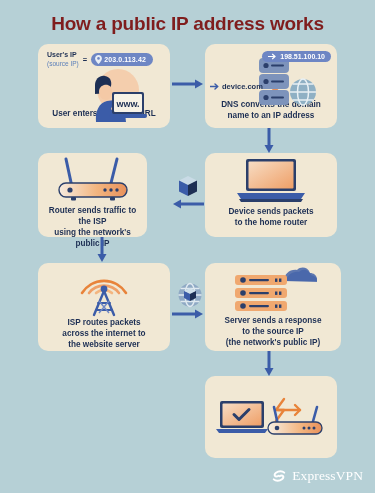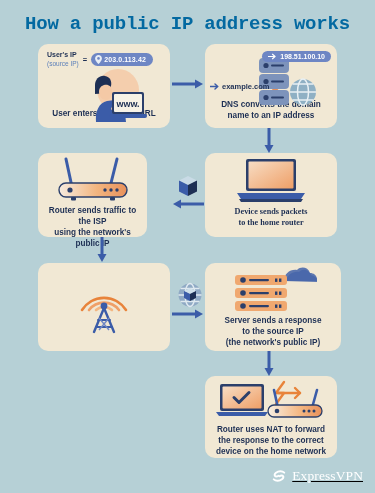--- a/index.html
+++ b/index.html
@@ -15,23 +15,22 @@
     position: relative;
   }
   .page-title {
     position: absolute;
     top: 13px;
     left: 0;
     width: 375px;
     text-align: center;
     font-size: 19px;
     font-weight: bold;
-    color: #0369a1;
+    color: #7f1d1d;
     letter-spacing: -0.2px;
-    font-family: Liberation Mono, monospace;
   }
   .card {
     position: absolute;
     background: #f1e8d4;
     border-radius: 10px;
     box-sizing: border-box;
     display: flex;
     flex-direction: column;
     align-items: center;
     justify-content: flex-start;
@@ -58,21 +57,21 @@
   #card-2 { left: 205px; top: 44px;  width: 132px; height: 84px; }
   #card-3 { left: 38px;  top: 153px; width: 109px; height: 84px; }
   #card-4 { left: 205px; top: 153px; width: 132px; height: 84px; }
   #card-5 { left: 38px;  top: 263px; width: 132px; height: 88px; }
   #card-6 { left: 205px; top: 263px; width: 136px; height: 88px; }
   #card-7 { left: 205px; top: 376px; width: 132px; height: 82px; }
 
   #card-1 .card-caption { padding-bottom: 9px; }
   #card-2 .card-caption { padding-bottom: 7px; }
   #card-3 .card-caption { padding-bottom: 7px; }
-  #card-4 .card-caption { padding-bottom: 9px; font-family: Liberation Serif, serif; }
+  #card-4 .card-caption { padding-bottom: 9px; }
   #card-5 .card-caption { padding-bottom: 7px; }
   #card-6 .card-caption { padding-bottom: 7px; }
   #card-7 .card-caption { padding-bottom: 7px; }
 
   
   .arrow { position: absolute; }
   .arrow svg { display: block; }
 
   #arrow-1 { left: 172px; top: 78px; }
   #arrow-2 { left: 263px; top: 128px; }
@@ -85,21 +84,20 @@
   .globe-relay { position: absolute; left: 177px; top: 282px; }
 
   
   .footer-logo {
     position: absolute;
     right: 12px;
     bottom: 8px;
     display: flex;
     align-items: center;
     gap: 4px;
-    text-decoration: underline;
   }
   .footer-logo-text {
     font-family: "Liberation Serif", serif;
     font-size: 13.5px;
     color: #ffffff;
     letter-spacing: 0.1px;
   }
 
   
   .ip-row {
@@ -227,21 +225,21 @@
           <path d="M0 5h10M7 1.5L11 5l-4 3.5" stroke="#ffffff" stroke-width="1.8" fill="none" stroke-linecap="round" stroke-linejoin="round"></path>
         </svg>
         <span class="dns-badge-text">198.51.100.10</span>
       </div>
     </div>
 
     <div class="dns-in">
       <svg width="10" height="7" viewBox="0 0 14 10">
         <path d="M0 5h10M7 1.5L11 5l-4 3.5" stroke="#3b5ca8" stroke-width="2" fill="none" stroke-linecap="round" stroke-linejoin="round"></path>
       </svg>
-      <span class="dns-domain">example.com</span>
+      <span class="dns-domain">device.com</span>
     </div>
 
     <svg width="96" height="62" viewBox="0 0 96 62" style="position:absolute;left:28px;top:6px;">
 
       <path d="M42 36l-8 10 14-3z" fill="#e8905a"></path>
 
       <rect x="26" y="8" width="30" height="15" rx="4" fill="#7d93bb"></rect>
       <rect x="26" y="24" width="30" height="15" rx="4" fill="#7d93bb"></rect>
       <rect x="26" y="40" width="30" height="15" rx="4" fill="#7d93bb"></rect>
       <circle cx="33" cy="15.5" r="2.6" fill="#2b3f6b"></circle>
@@ -309,20 +307,23 @@
     <svg width="72" height="54" viewBox="0 0 72 54">
       <path d="M14 30a26 26 0 0144 0" fill="none" stroke="#e8833a" stroke-width="2.6" stroke-linecap="round"></path>
       <path d="M21 30a19 19 0 0130 0" fill="none" stroke="#ef9f67" stroke-width="2.6" stroke-linecap="round"></path>
       <path d="M28 30a12 12 0 0116 0" fill="none" stroke="#f3b681" stroke-width="2.6" stroke-linecap="round"></path>
       <circle cx="36" cy="26" r="3.4" fill="#3b5ca8"></circle>
       <path d="M36 28l-10 24M36 28l10 24" stroke="#3b5ca8" stroke-width="2.4" stroke-linecap="round"></path>
       <path d="M30 40h12M28 47h16" stroke="#3b5ca8" stroke-width="2" stroke-linecap="round"></path>
       <path d="M31 38l10 12M41 38l-10 12" stroke="#6e86c4" stroke-width="1.4"></path>
     </svg>
   </div>
+  <div class="card-caption">ISP routes packets
+across the internet to
+the website server</div>
 </div>
 
 <div class="card" id="card-6">
   <div class="art">
     <svg width="88" height="52" viewBox="0 0 88 52">
       <path d="M55 18c0-7 6-12 13-11 4-4 11-3 13 3 5 0 8 4 7 9z" fill="#5d77b0"></path>
       <path d="M57 18c1-6 7-10 13-9 4-4 10-2 12 3 4 1 6 3 6 6z" fill="#3b5ca8" opacity="0.55"></path>
       <g>
         <rect x="6" y="12" width="52" height="10" rx="3" fill="#f0a86f"></rect>
         <rect x="6" y="25" width="52" height="10" rx="3" fill="#f0a86f"></rect>
@@ -373,23 +374,20 @@
 
       <path d="M62 32L58 14" stroke="#3b5ca8" stroke-width="2.6" stroke-linecap="round"></path>
       <path d="M96 32l5-18" stroke="#3b5ca8" stroke-width="2.6" stroke-linecap="round"></path>
       <rect x="52" y="29" width="54" height="12" rx="6" fill="url(#natRouter)" stroke="#2b3f6b" stroke-width="1.3"></rect>
       <circle cx="61" cy="35" r="2.3" fill="#2b3f6b"></circle>
       <circle cx="88" cy="35" r="1.5" fill="#2b3f6b"></circle>
       <circle cx="93" cy="35" r="1.5" fill="#2b3f6b"></circle>
       <circle cx="98" cy="35" r="1.5" fill="#2b3f6b"></circle>
     </svg>
   </div>
-  <div class="card-caption">Router uses NAT to forward
-the response to the correct
-device on the home network</div>
 </div>
 
 <div class="arrow" id="arrow-1">
   <svg width="32" height="12" viewBox="0 0 32 12">
     <path d="M0 6h25" stroke="#3b5ca8" stroke-width="3"></path>
     <path d="M23 1.5L31 6l-8 4.5z" fill="#3b5ca8"></path>
   </svg>
 </div>
 
 <div class="arrow" id="arrow-2">

